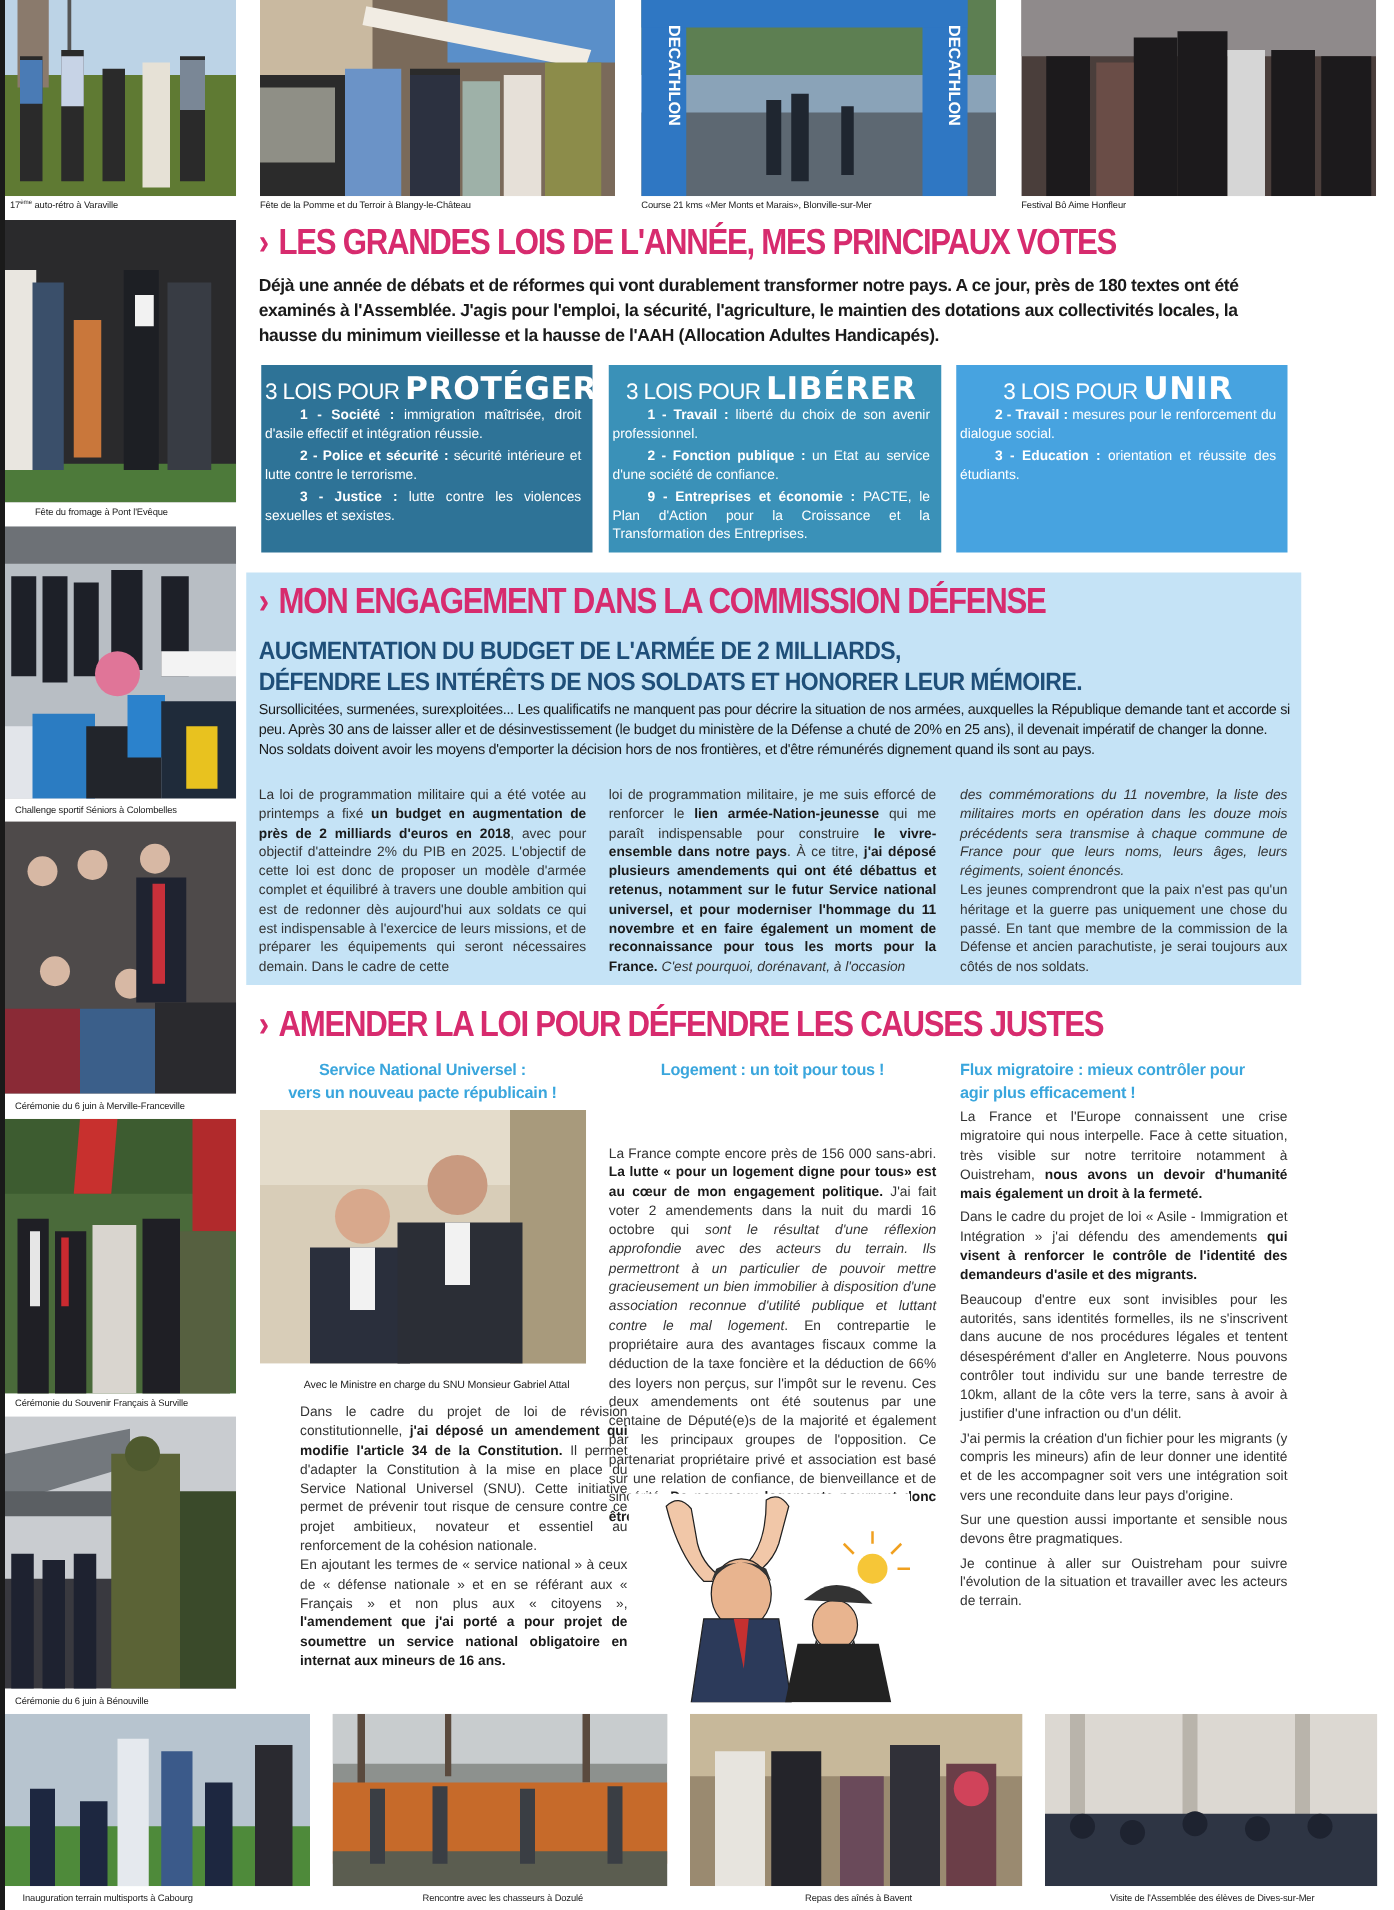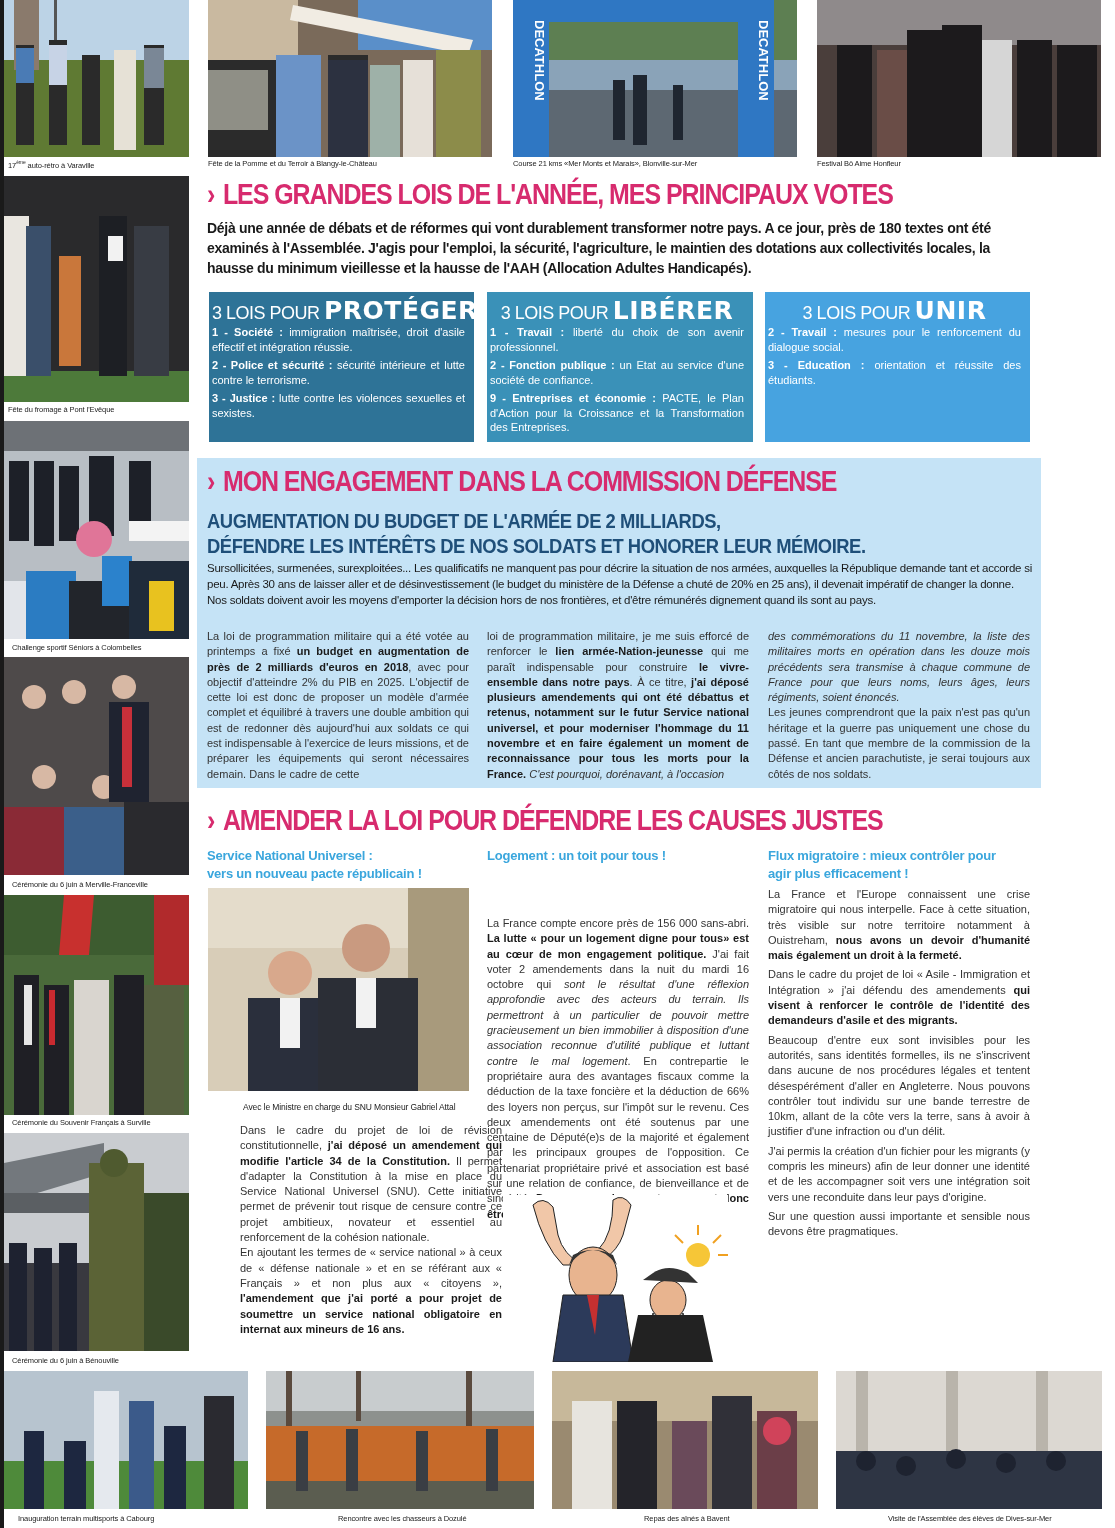--- a/index.html
+++ b/index.html
@@ -11,29 +11,29 @@
   .caption { position: absolute; font-family: "Liberation Sans", sans-serif; font-size: 7.5px; color: #222; white-space: nowrap; letter-spacing: -0.1px; }
   .caption sup { font-size: 5px; }
   .h-title { position: absolute; font-family: "Liberation Sans", sans-serif; font-weight: bold; color: #d72b6e; font-size: 29px; letter-spacing: -1.2px; transform: scaleX(0.86); transform-origin: left top; white-space: nowrap; line-height: 1; }
   .h-title .chev { margin-right: 10px; }
   .intro { position: absolute; font-family: "Liberation Sans", sans-serif; font-weight: bold; font-size: 14px; line-height: 20px; color: #1a1a1a; letter-spacing: -0.3px; text-align: left; }
   .law-box { position: absolute; padding: 6px 9px 8px 3px; color: #ffffff; }
   .law-box .box-title { text-align: center; white-space: nowrap; line-height: 1; margin-bottom: 2px; }
   .law-box .lead { font-family: "Liberation Sans", sans-serif; font-size: 18px; font-weight: normal; letter-spacing: -0.5px; }
   .law-box .big { font-family: "DejaVu Sans", sans-serif; font-weight: bold; font-size: 25px; letter-spacing: 0.5px; }
   .law-box .item { font-family: "Liberation Sans", sans-serif; font-size: 11px; line-height: 14.5px; margin-bottom: 4px; text-align: justify; }
-  .law-box .item b { font-weight: bold; }
+  .law-box .item b { font-weight: bold; margin-left: 28px; }
   .defense-bg { position: absolute; left: 197px; top: 458px; width: 844px; height: 330px; background: #c5e3f6; }
   .subhead { position: absolute; font-family: "Liberation Sans", sans-serif; font-weight: bold; color: #1f4f79; font-size: 20px; line-height: 26px; letter-spacing: -0.5px; white-space: nowrap; transform: scaleX(0.92); transform-origin: left top; }
   .def-intro { position: absolute; font-family: "Liberation Sans", sans-serif; font-weight: normal; font-size: 11.5px; line-height: 16px; color: #1a1a1a; letter-spacing: -0.25px; }
   .col-text { position: absolute; font-family: "Liberation Sans", sans-serif; font-size: 11px; line-height: 15.3px; color: #333; text-align: justify; }
   .col-text b { font-weight: bold; color: #1a1a1a; }
   .col-text i { font-style: italic; }
   .col-text p { margin-bottom: 4px; }
-  .col-head { position: absolute; font-family: "Liberation Sans", sans-serif; font-weight: bold; font-size: 13px; line-height: 18px; color: #3aa6dd; letter-spacing: -0.2px; }
+  .col-head { position: absolute; font-family: "Liberation Sans", sans-serif; font-weight: bold; font-size: 13px; line-height: 18px; color: #3aa6dd; letter-spacing: -0.2px; text-align: center; }
 </style>
 </head>
 <body>
 
 <div class="frame-left"></div>
 
 <div class="photo" style="left:4px;top:0;width:185px;height:157px;">
   <svg viewBox="0 0 185 157" preserveAspectRatio="none">
     <rect width="185" height="80" fill="#bcd3e6"></rect>
     <rect y="60" width="185" height="97" fill="#5f7a33"></rect>
@@ -114,21 +114,21 @@
     <rect width="185" height="226" fill="#2a2a2c"></rect>
     <rect y="195" width="185" height="31" fill="#4d7a3a"></rect>
     <rect x="0" y="40" width="25" height="160" fill="#e9e6e0"></rect>
     <rect x="22" y="50" width="25" height="150" fill="#3a4f6a"></rect>
     <rect x="55" y="80" width="22" height="110" fill="#c9773b"></rect>
     <rect x="95" y="40" width="28" height="160" fill="#1d1f24"></rect>
     <rect x="130" y="50" width="35" height="150" fill="#383c44"></rect>
     <rect x="104" y="60" width="15" height="25" fill="#f2f2f2"></rect>
   </svg>
 </div>
-<div class="caption" style="left:8px;top:405px;">Fête du fromage à Pont l'Evêque</div>
+<div class="caption" style="left:28px;top:405px;">Fête du fromage à Pont l'Evêque</div>
 
 <div class="photo" style="left:4px;top:421px;width:185px;height:218px;">
   <svg viewBox="0 0 185 218" preserveAspectRatio="none">
     <rect width="185" height="218" fill="#b8bec4"></rect>
     <rect y="0" width="185" height="30" fill="#6d7176"></rect>
     <g fill="#1d2028">
         <rect x="5" y="40" width="20" height="80"></rect>
         <rect x="30" y="40" width="20" height="85"></rect>
         <rect x="55" y="45" width="20" height="75"></rect>
         <rect x="85" y="35" width="25" height="80"></rect>
@@ -375,13 +375,14 @@
 
 <div class="col-head" style="left:768px;top:847px;width:262px;text-align:justify;">
   <span>Flux migratoire : mieux contrôler pour</span><br><span>agir plus efficacement !</span>
 </div>
 <div class="col-text" style="left:768px;top:887px;width:262px;">
   <p><span>La France et l'Europe connaissent une crise migratoire qui nous interpelle. Face à cette situation, très visible sur notre territoire notamment à Ouistreham, </span><b>nous avons un devoir d'humanité mais également un droit à la fermeté.</b></p>
   <p><span>Dans le cadre du projet de loi « Asile - Immigration et Intégration » j'ai défendu des amendements </span><b>qui visent à renforcer le contrôle de l'identité des demandeurs d'asile et des migrants.</b></p>
   <p>Beaucoup d'entre eux sont invisibles pour les autorités, sans identités formelles, ils ne s'inscrivent dans aucune de nos procédures légales et tentent désespérément d'aller en Angleterre. Nous pouvons contrôler tout individu sur une bande terrestre de 10km, allant de la côte vers la terre, sans à avoir à justifier d'une infraction ou d'un délit.</p>
   <p>J'ai permis la création d'un fichier pour les migrants (y compris les mineurs) afin de leur donner une identité et de les accompagner soit vers une intégration soit vers une reconduite dans leur pays d'origine.</p>
   <p>Sur une question aussi importante et sensible nous devons être pragmatiques.</p>
+  <p>Je continue à aller sur Ouistreham pour suivre l'évolution de la situation et travailler avec les acteurs de terrain.</p>
 </div>
 
 </body></html>

